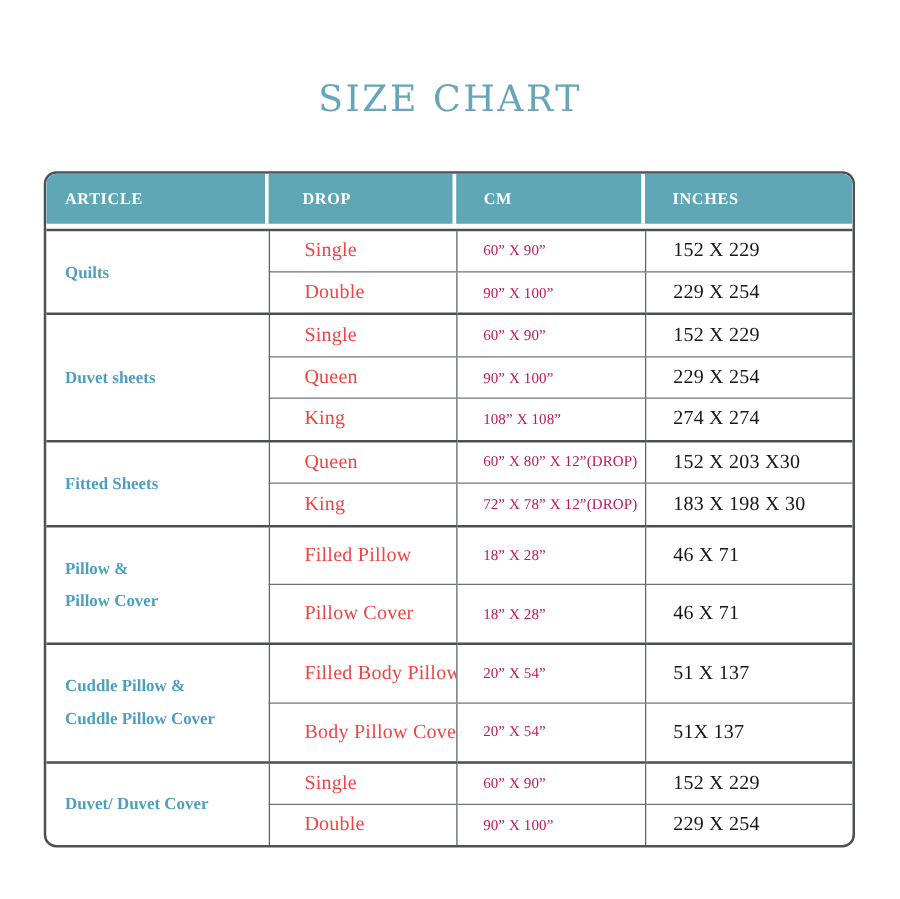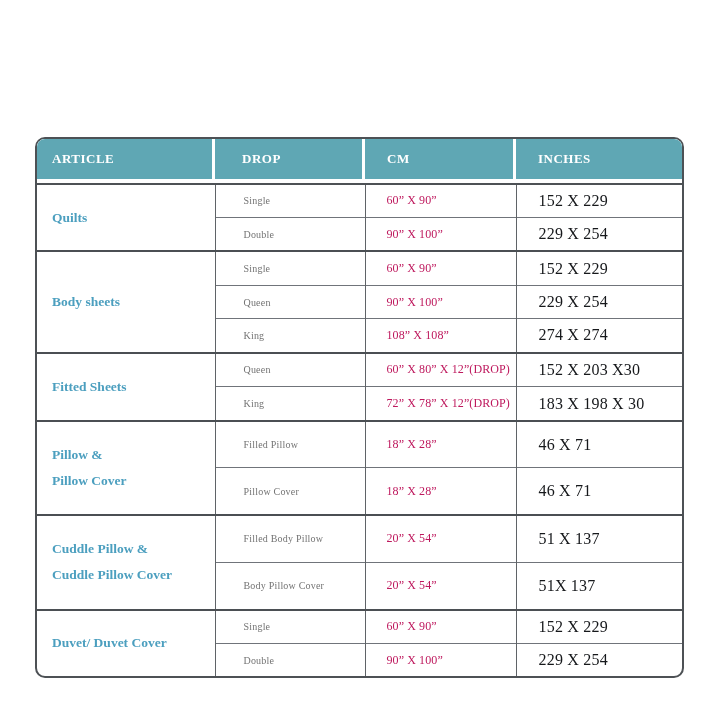--- a/index.html
+++ b/index.html
@@ -89,28 +89,29 @@
   table.grid tr.row-first td { border-top: none; }
   table.grid tr.group-start td { border-top: 2px solid #4b4f53; }
   td.article {
     border-left: none !important;
     padding-left: 15px !important;
     color: #4c9fbf;
     font-size: 13.5px;
     font-weight: 700;
   }
   td.article .article-line { line-height: 26px; }
-  td.size   { padding-left: 28px !important; color: #737373; font-size: 10px; font-weight: 500; letter-spacing: 0.2px; }
+  td.size   { padding-left: 28px !important; color: #ef4444; font-size: 16px; font-weight: 500; letter-spacing: 0.2px; }
   td.inches { padding-left: 21px !important; color: #be185d; font-size: 12px; font-weight: 500; letter-spacing: 0.1px; }
   td.cm     { padding-left: 22px !important; color: #16181b; font-size: 16px; font-weight: 500; letter-spacing: 0.2px; border-right: none !important; }
 </style>
 </head>
 <body>
 
 <div class="page">
+  <div class="title">SIZE CHART</div>
 
   <div class="chart">
     <div class="chart-header">
         <div class="hcell">ARTICLE</div>
         <div class="hcell">DROP</div>
         <div class="hcell">CM</div>
         <div class="hcell">INCHES</div>
       </div>
     <div class="chart-body">
       <table class="grid">
@@ -129,21 +130,21 @@
               <td class="inches">60” X 90”</td>
               <td class="cm">152 X 229</td>
             </tr>
             <tr>
               <td class="size">Double</td>
               <td class="inches">90” X 100”</td>
               <td class="cm">229 X 254</td>
             </tr>
             <tr class="group-start">
               <td class="article" rowspan="3">
-                <div class="article-line">Body sheets</div>
+                <div class="article-line">Duvet sheets</div>
               </td>
               <td class="size">Single</td>
               <td class="inches">60” X 90”</td>
               <td class="cm">152 X 229</td>
             </tr>
             <tr>
               <td class="size">Queen</td>
               <td class="inches">90” X 100”</td>
               <td class="cm">229 X 254</td>
             </tr>

